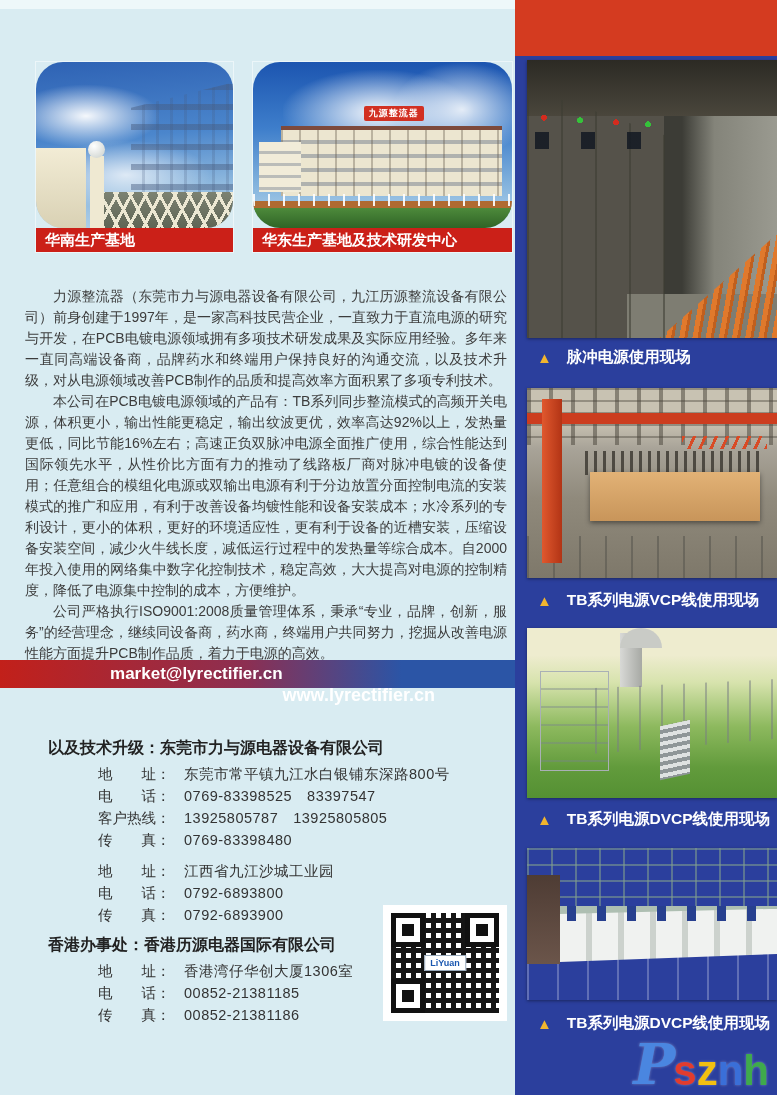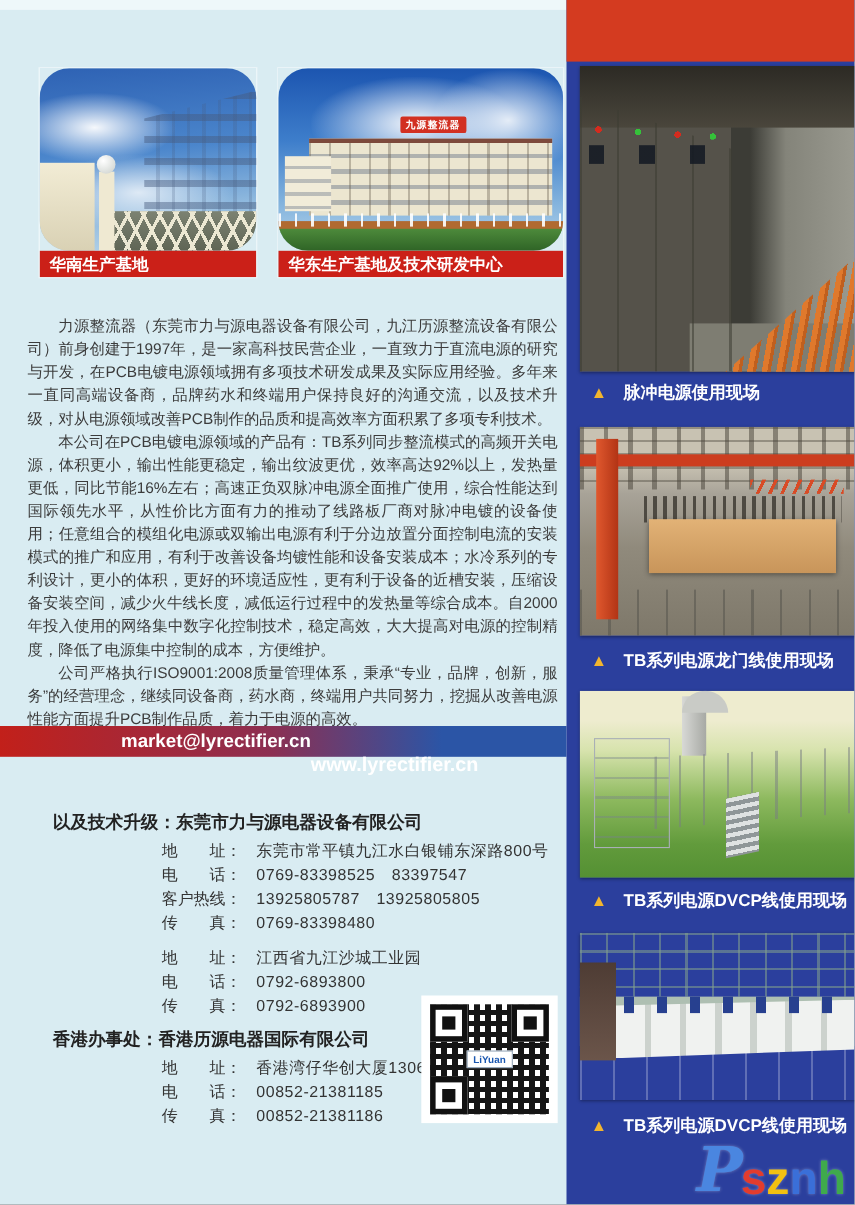--- a/index.html
+++ b/index.html
@@ -66,21 +66,21 @@
   .contact-bar{position:absolute;left:0;top:660px;width:515px;height:28px;
          background:linear-gradient(90deg,#c2201a 0%,#8c2f52 48%,#2b55a6 78%,#2b55a6);
          display:flex;align-items:center;justify-content:center;padding:0 14px 0 44px;box-sizing:border-box;}
   .contact-bar .email{color:#fff;font-size:17px;font-weight:600;}
   .contact-bar .website{color:#fff;font-size:18px;font-weight:700;margin-top:43px;}
 
   
   .offices{position:absolute;left:48px;top:738px;width:462px;white-space:nowrap;}
   .office{margin-bottom:9px;}
   .office-head{font-size:16px;font-weight:700;color:#222;margin-bottom:4px;}
-  .office-row{display:flex;margin-left:99px;line-height:22px;font-size:14.5px;color:#333;}
+  .office-row{display:flex;margin-left:50px;line-height:22px;font-size:14.5px;color:#333;}
   .office-row .lbl{width:86px;flex:none;}
   .office-row .val{letter-spacing:.5px;}
 
   
   .qr{position:absolute;left:383px;top:905px;width:124px;height:116px;background:#fff;}
   .qr-grid{position:absolute;inset:8px;
         background-image:repeating-linear-gradient(0deg,#151515 0 5px,transparent 5px 10px),
                          repeating-linear-gradient(90deg,#151515 0 5px,transparent 5px 10px);}
   .qr-eye{position:absolute;width:24px;height:24px;border:5px solid #111;background:#fff;}
   .qr-eye .dot{position:absolute;left:6px;top:6px;width:12px;height:12px;background:#111;}
@@ -321,21 +321,21 @@
       <div class="r2-beams"></div>
       <div class="r2-hbeam"></div>
       <div class="r2-zigzag"></div>
       <div class="r2-comb"></div>
       <div class="r2-panel"></div>
       <div class="r2-tanks"></div>
       <div class="r2-vbeam"></div>
     </figure>
     <div class="rcap rc2">
       <span class="tri">▲</span>
-      <span>TB系列电源龙门线使用现场</span>
+      <span>TB系列电源VCP线使用现场</span>
     </div>
 
     <figure class="rphoto rp3">
       <div class="r3-bg"></div>
       <div class="r3-pipe"></div>
       <div class="r3-bend"></div>
       <div class="r3-body"></div>
       <div class="r3-front"></div>
       <div class="r3-stairs"></div>
     </figure>

